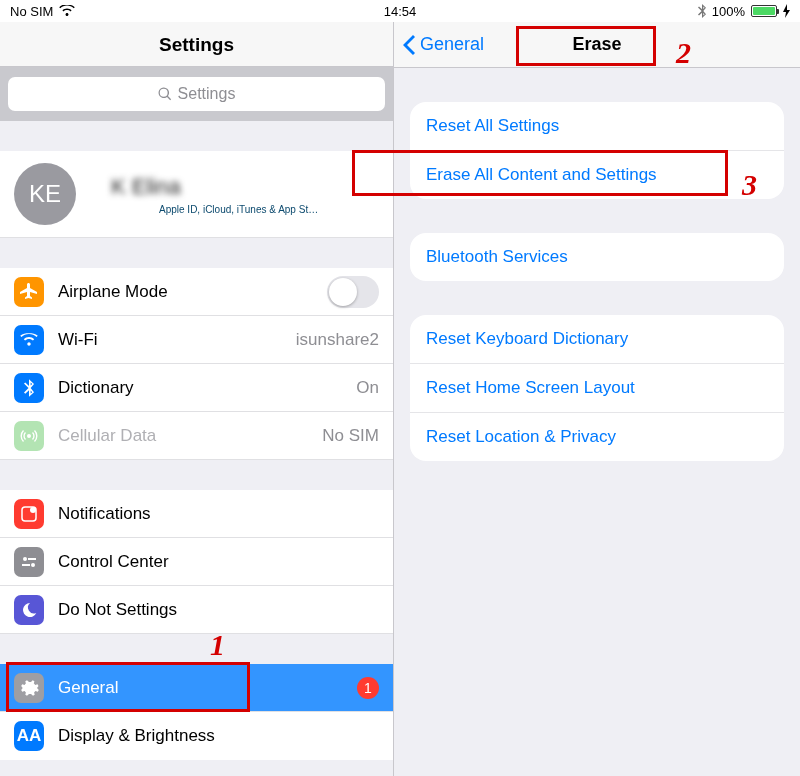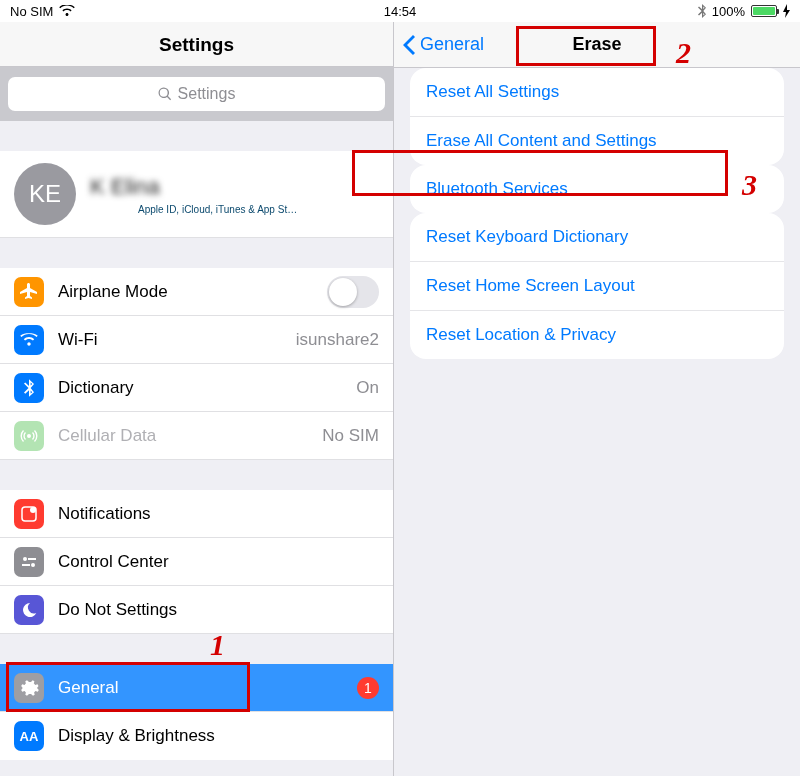--- a/index.html
+++ b/index.html
@@ -33,31 +33,31 @@
 .ic-orange { background:#ff9500; } .ic-blue { background:#007aff; } .ic-green { background:#b3e4b3; }
 .ic-red { background:#ff3b30; } .ic-gray { background:#8e8e93; } .ic-purple { background:#5856d6; }
 .ic-grayD { background:#9e9ea3; } .ic-blue2 { background:#007aff; }
 .label { font-size:17px; color:#000; flex:1; }
 .detail-txt { font-size:17px; color:#8e8e93; }
 .toggle { width:52px; height:32px; border-radius:16px; background:#e5e5ea; position:relative; }
 .toggle::after { content:""; width:28px; height:28px; border-radius:50%; background:#fff; position:absolute; top:2px; left:2px; box-shadow:0 1px 3px rgba(0,0,0,.3); }
 .badge { background:#ff3b30; color:#fff; min-width:22px; height:22px; border-radius:11px; display:flex; align-items:center; justify-content:center; font-size:14px; padding:0 6px; }
 
 .avatar { width:62px; height:62px; border-radius:50%; background:#9a9aa0; color:#fff; display:flex; align-items:center; justify-content:center; font-size:24px; font-weight:500; margin-right:14px; flex-shrink:0; }
-.acc-row { padding:12px 14px; }
+.acc-row { padding:12px 14px;gap:21px; }
 .acc-name { font-size:22px; filter:blur(3px); color:#222; }
 .acc-sub { font-size:10px; color:#0c4a6e; margin-top:4px;margin-left:48px; }
 
 
 .nav { height:46px; border-bottom:1px solid #c8c7cc; background:#f7f7f7; display:flex; align-items:center; position:relative; }
 .back { display:flex; align-items:center; gap:4px; color:#007aff; font-size:18px; padding-left:8px; }
 .back svg { width:14px; height:20px; fill:#007aff; }
 .nav-title { position:absolute; left:50%; transform:translateX(-50%); font-size:18px; font-weight:600; color:#000; }
 .det-body { padding:0 16px; }
-.card { background:#fff; border-radius:16px; overflow:hidden; }
+.card { background:#fff; border-radius:16px; margin-top:34px; overflow:hidden; }
 .card .drow { padding:14px 16px; font-size:17px; color:#007aff; border-bottom:1px solid #e5e5e8; }
 .card .drow:last-child { border-bottom:none; }
 
 
 .anno-box { position:absolute; border:3px solid #d40000; pointer-events:none; }
 .anno-num { position:absolute; color:#d40000; font-size:30px; font-weight:700; font-style:italic; font-family: Georgia, serif; pointer-events:none; }
 </style>
 </head>
 <body>
 
@@ -183,21 +183,21 @@
       <div class="row sel">
         <div class="icon-sq ic-grayD">
             <svg width="20" height="20" viewBox="0 0 20 20" fill="#fff">
               <path d="M10 6a4 4 0 100 8 4 4 0 000-8zm8 4l1.5-2-1-1.7-2.4.6a7 7 0 00-1.3-1.3l.6-2.4-1.7-1L12 4a7 7 0 00-2 0L8 2.2l-1.7 1 .6 2.4A7 7 0 005.6 6.9l-2.4-.6-1 1.7L3.7 10l-1.5 2 1 1.7 2.4-.6c.4.5.8.9 1.3 1.3l-.6 2.4 1.7 1L10 16c.7 0 1.3 0 2 0l2 1.8 1.7-1-.6-2.4c.5-.4.9-.8 1.3-1.3l2.4.6 1-1.7L18 10z"></path>
             </svg>
           </div>
         <span class="label">General</span>
         <span class="badge">1</span>
       </div>
       <div class="row">
-        <div class="icon-sq ic-blue2" style="font-size:13px">AA</div>
+        <div class="icon-sq ic-blue2" style="font-size:17px">AA</div>
         <span class="label">Display &amp; Brightness</span>
       </div>
     </div>
 
     <div class="detail">
       <div class="nav">
         <div class="back">
           <svg viewBox="0 0 12 20">
               <path d="M10 0L0 10l10 10 2-2-8-8 8-8z"></path>
             </svg>

